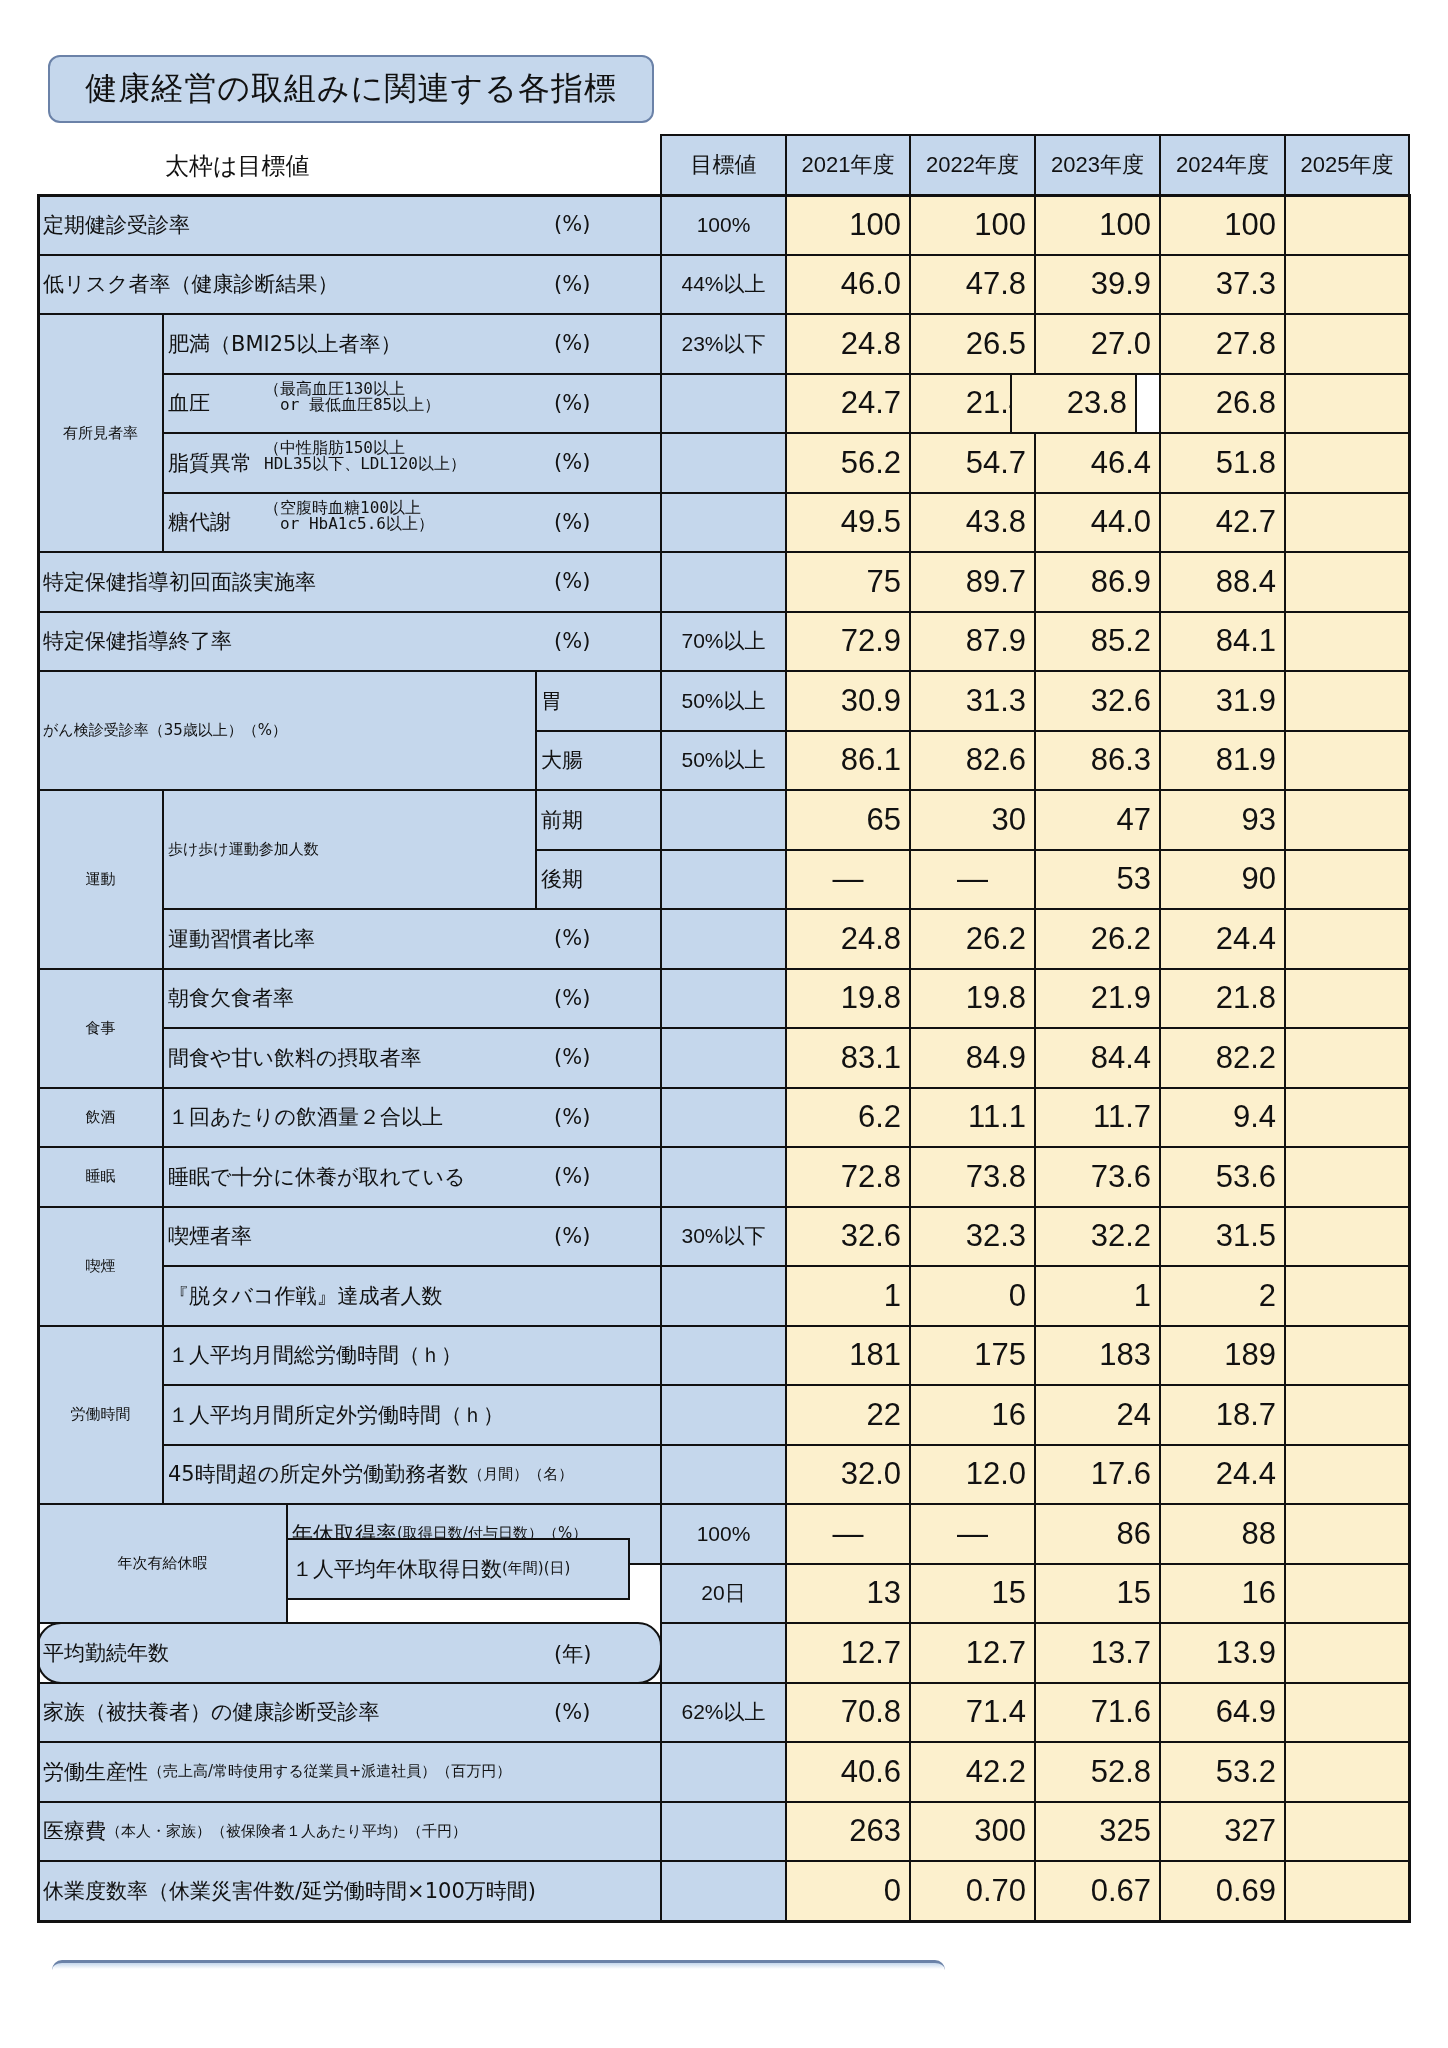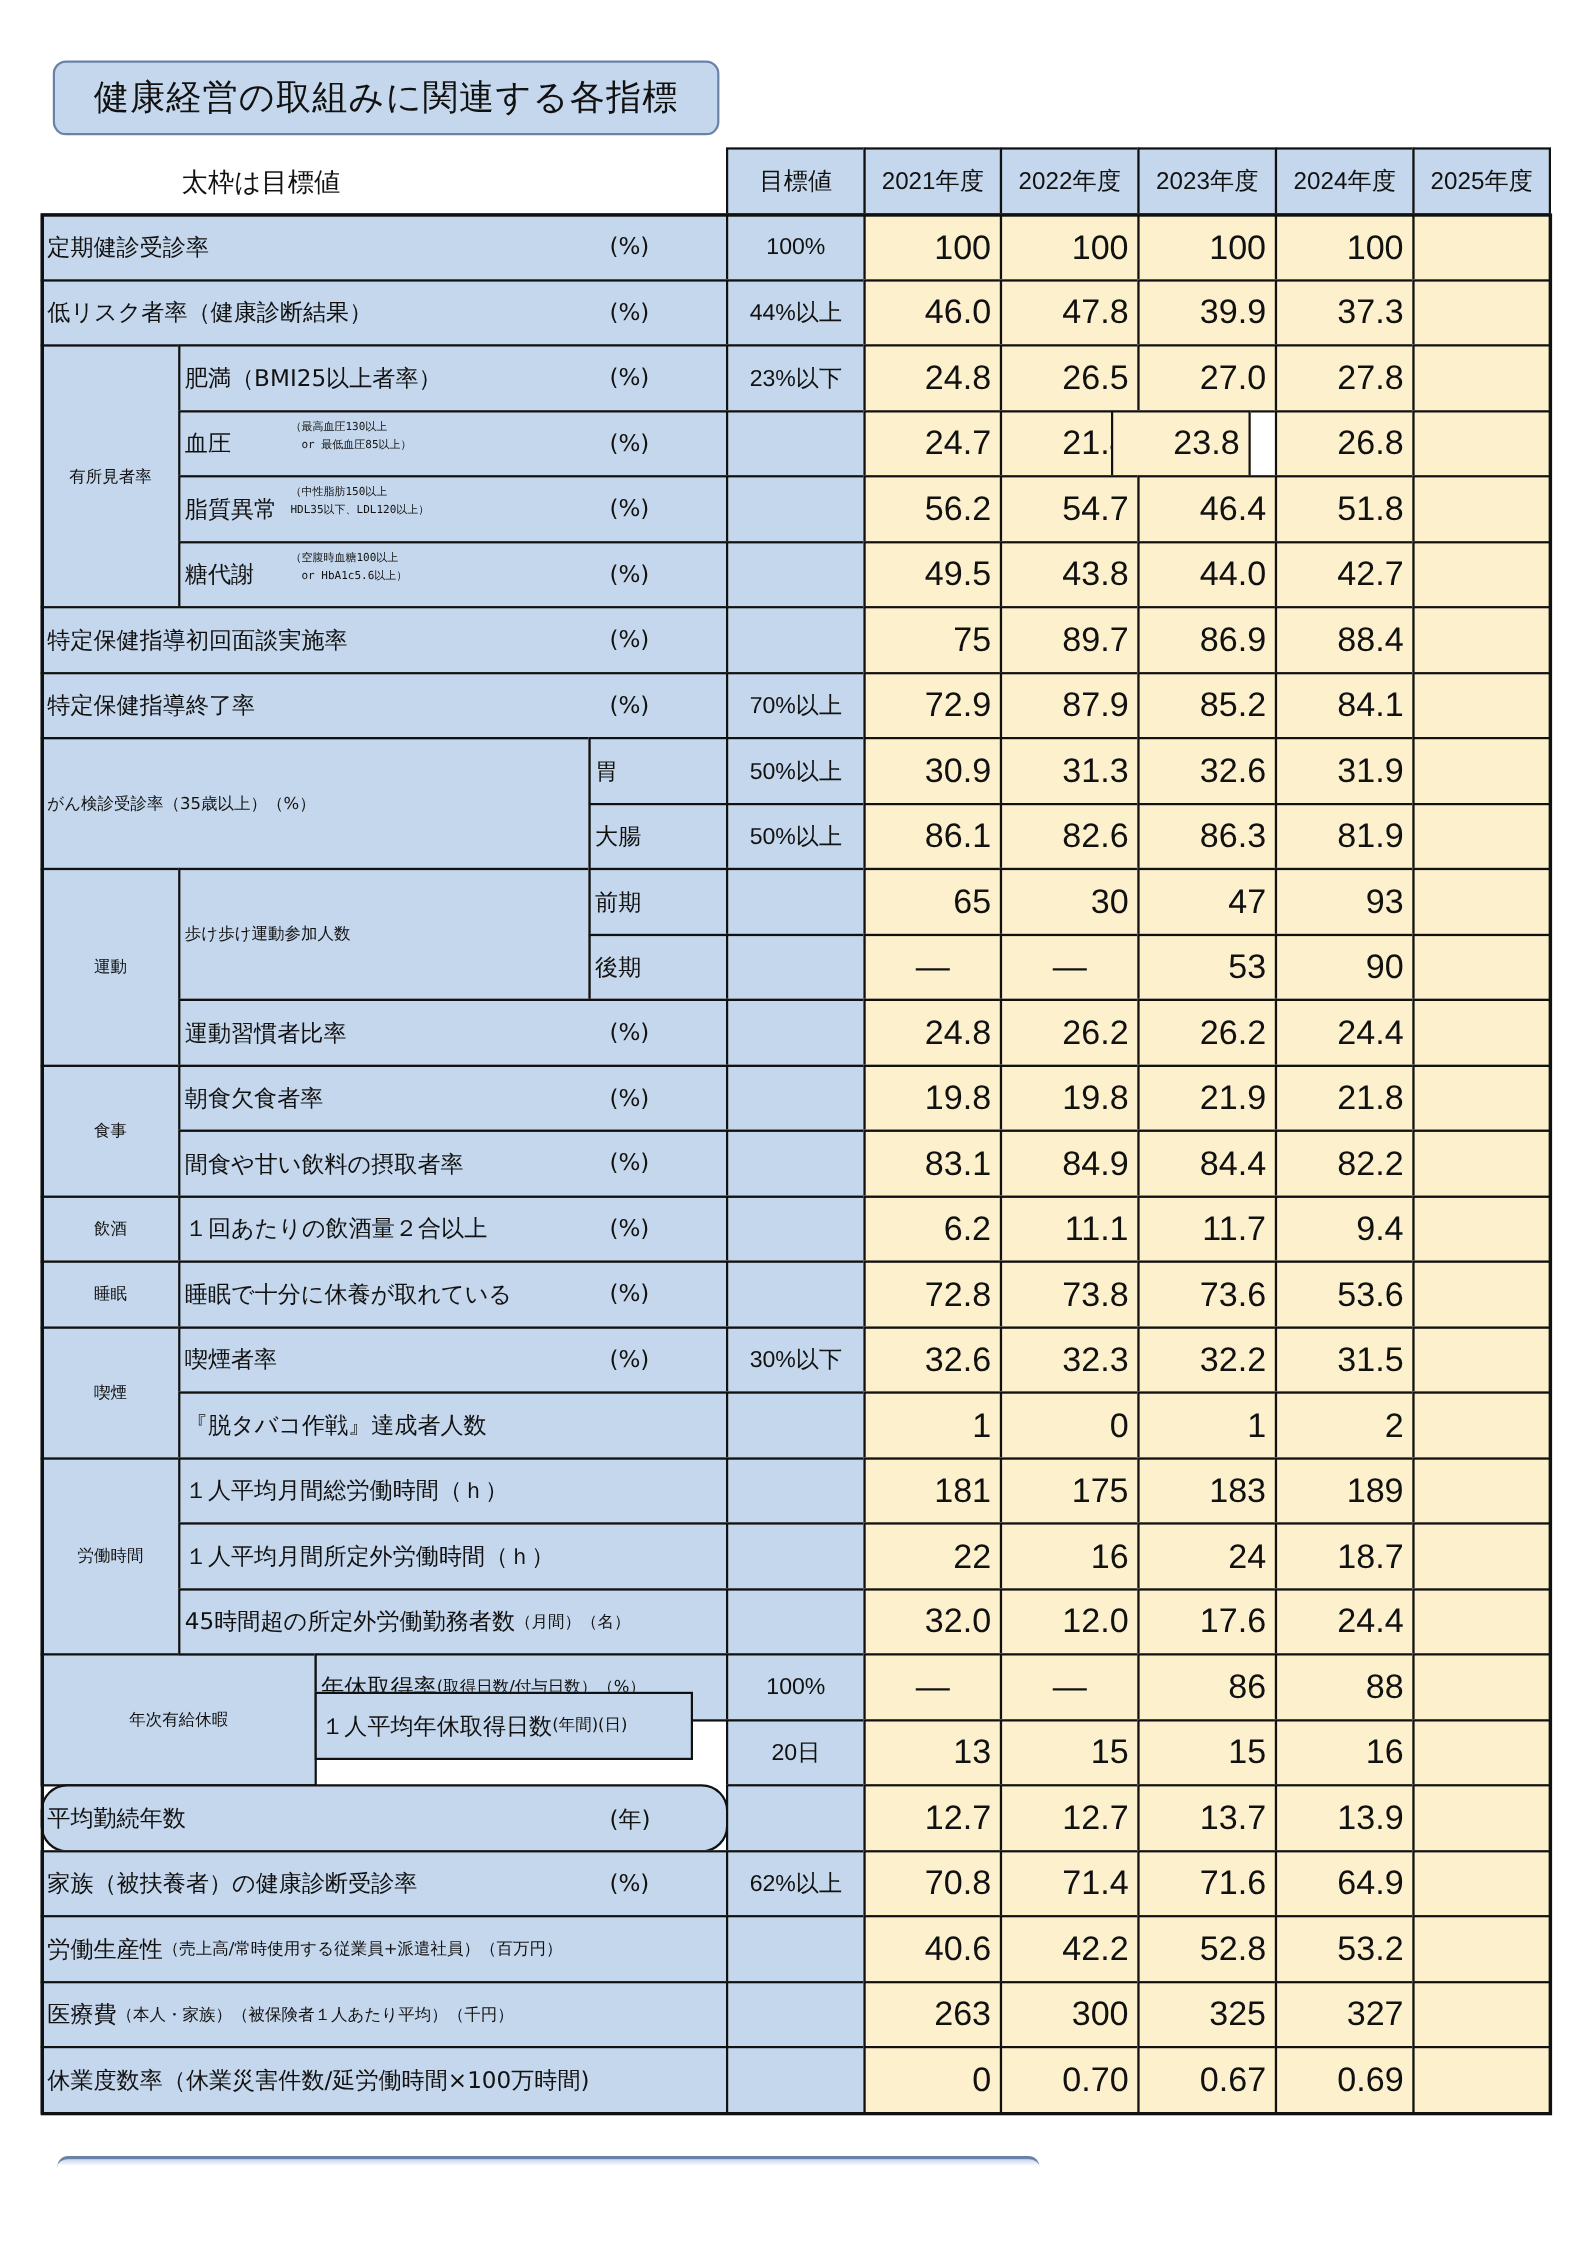--- a/index.html
+++ b/index.html
@@ -16,21 +16,21 @@
   .yellow { background: #fcf0cd; }
   .hdr { justify-content: center; font-size: 22px; font-family: "Liberation Sans", sans-serif; }
   .lbl { padding-left: 4px; font-size: 21px; }
   .grp { justify-content: center; font-size: 15px; }
   .tgt { justify-content: center; font-size: 21px; font-family: "Liberation Sans", sans-serif; }
   .num { justify-content: flex-end; padding-right: 8px; font-size: 31px;
          font-family: "Liberation Sans", sans-serif; }
   .num.dash { justify-content: center; padding-right: 0; }
   .unit { position: absolute; font-size: 21px; }
   .small { font-size: 15px; }
-  .note2 { position: absolute; font-size: 10px; line-height: 16px; font-family: "DejaVu Sans Mono", monospace; }
+  .note2 { position: absolute; font-size: 16px; line-height: 16px; font-family: "DejaVu Sans Mono", monospace; }
   .bottom-box { position: absolute; left: 52px; top: 1960px; width: 893px; height: 40px;
                 border-top: 3px solid #6b82a8; border-radius: 10px 10px 0 0;
                 background: linear-gradient(#c5d7ec 0, #ffffff 6px); }
 </style>
 </head>
 <body>
 
 <div class="title-box">健康経営の取組みに関連する各指標</div>
 <div class="note">太枠は目標値</div>
 

